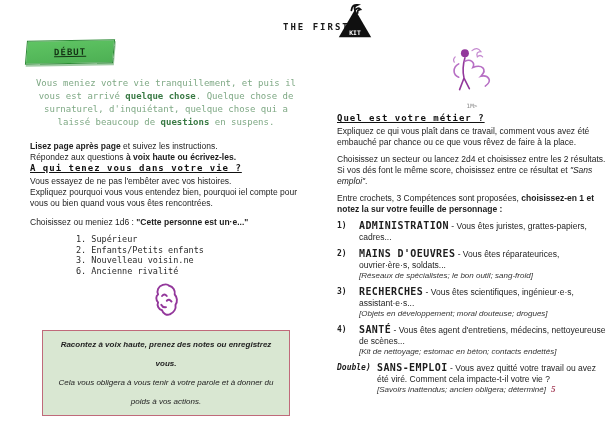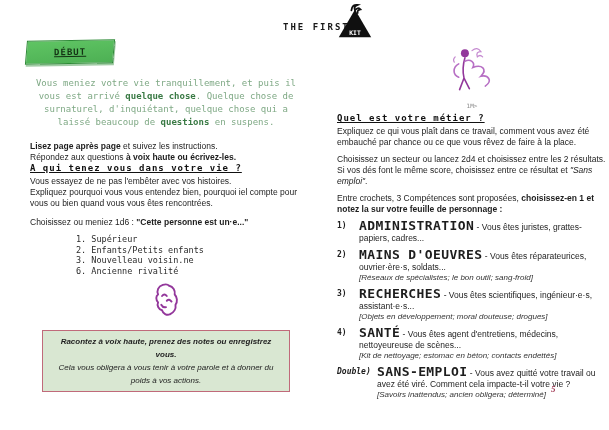--- a/index.html
+++ b/index.html
@@ -66,39 +66,39 @@
     font-size:8.5px;line-height:10.5px;color:#2a2a2a;
   }
   .fist-wrap{text-align:center;margin-top:5px;color:var(--purple,#93379b);}
 
   
   .note-box{
     margin:7px 0 0 12px;width:232px;
     background:var(--box-bg,#d9e7d2);
     border:1px solid var(--box-border,#c06a7a);
     padding:4px 7px;text-align:center;
-    font-size:8px;line-height:13px;font-style:italic;color:#222;
+    font-size:8px;line-height:19px;font-style:italic;color:#222;
   }
   .note-box .l1{font-weight:bold;}
 
   
   .illus-wrap{text-align:center;}
   .illus-caption{
     text-align:center;font-family:"DejaVu Sans Mono",monospace;font-size:6px;
     color:#8a8a8a;line-height:7px;
   }
   .sector{position:relative;padding-left:22px;margin-top:5px;}
   .sector.wide{padding-left:40px;}
   .sector-num{
     position:absolute;left:0;top:0;
     font-family:"DejaVu Sans Mono",monospace;font-weight:bold;font-size:8px;
   }
   .sector.wide .sector-num{font-style:italic;}
   .sector-name{
-    font-family:"DejaVu Sans Mono",monospace;font-weight:bold;font-size:13px;
+    font-family:"DejaVu Sans Mono",monospace;font-weight:bold;font-size:10px;
     letter-spacing:.4px;
   }
   .sector-skills{font-style:italic;font-size:8px;line-height:10px;color:#333;}
 
   .page-number{
     position:absolute;left:551px;top:384px;
     font-family:"Liberation Serif",serif;font-style:italic;font-weight:bold;
     font-size:9px;color:var(--page-number-color,#a23a55);
   }
 </style>

